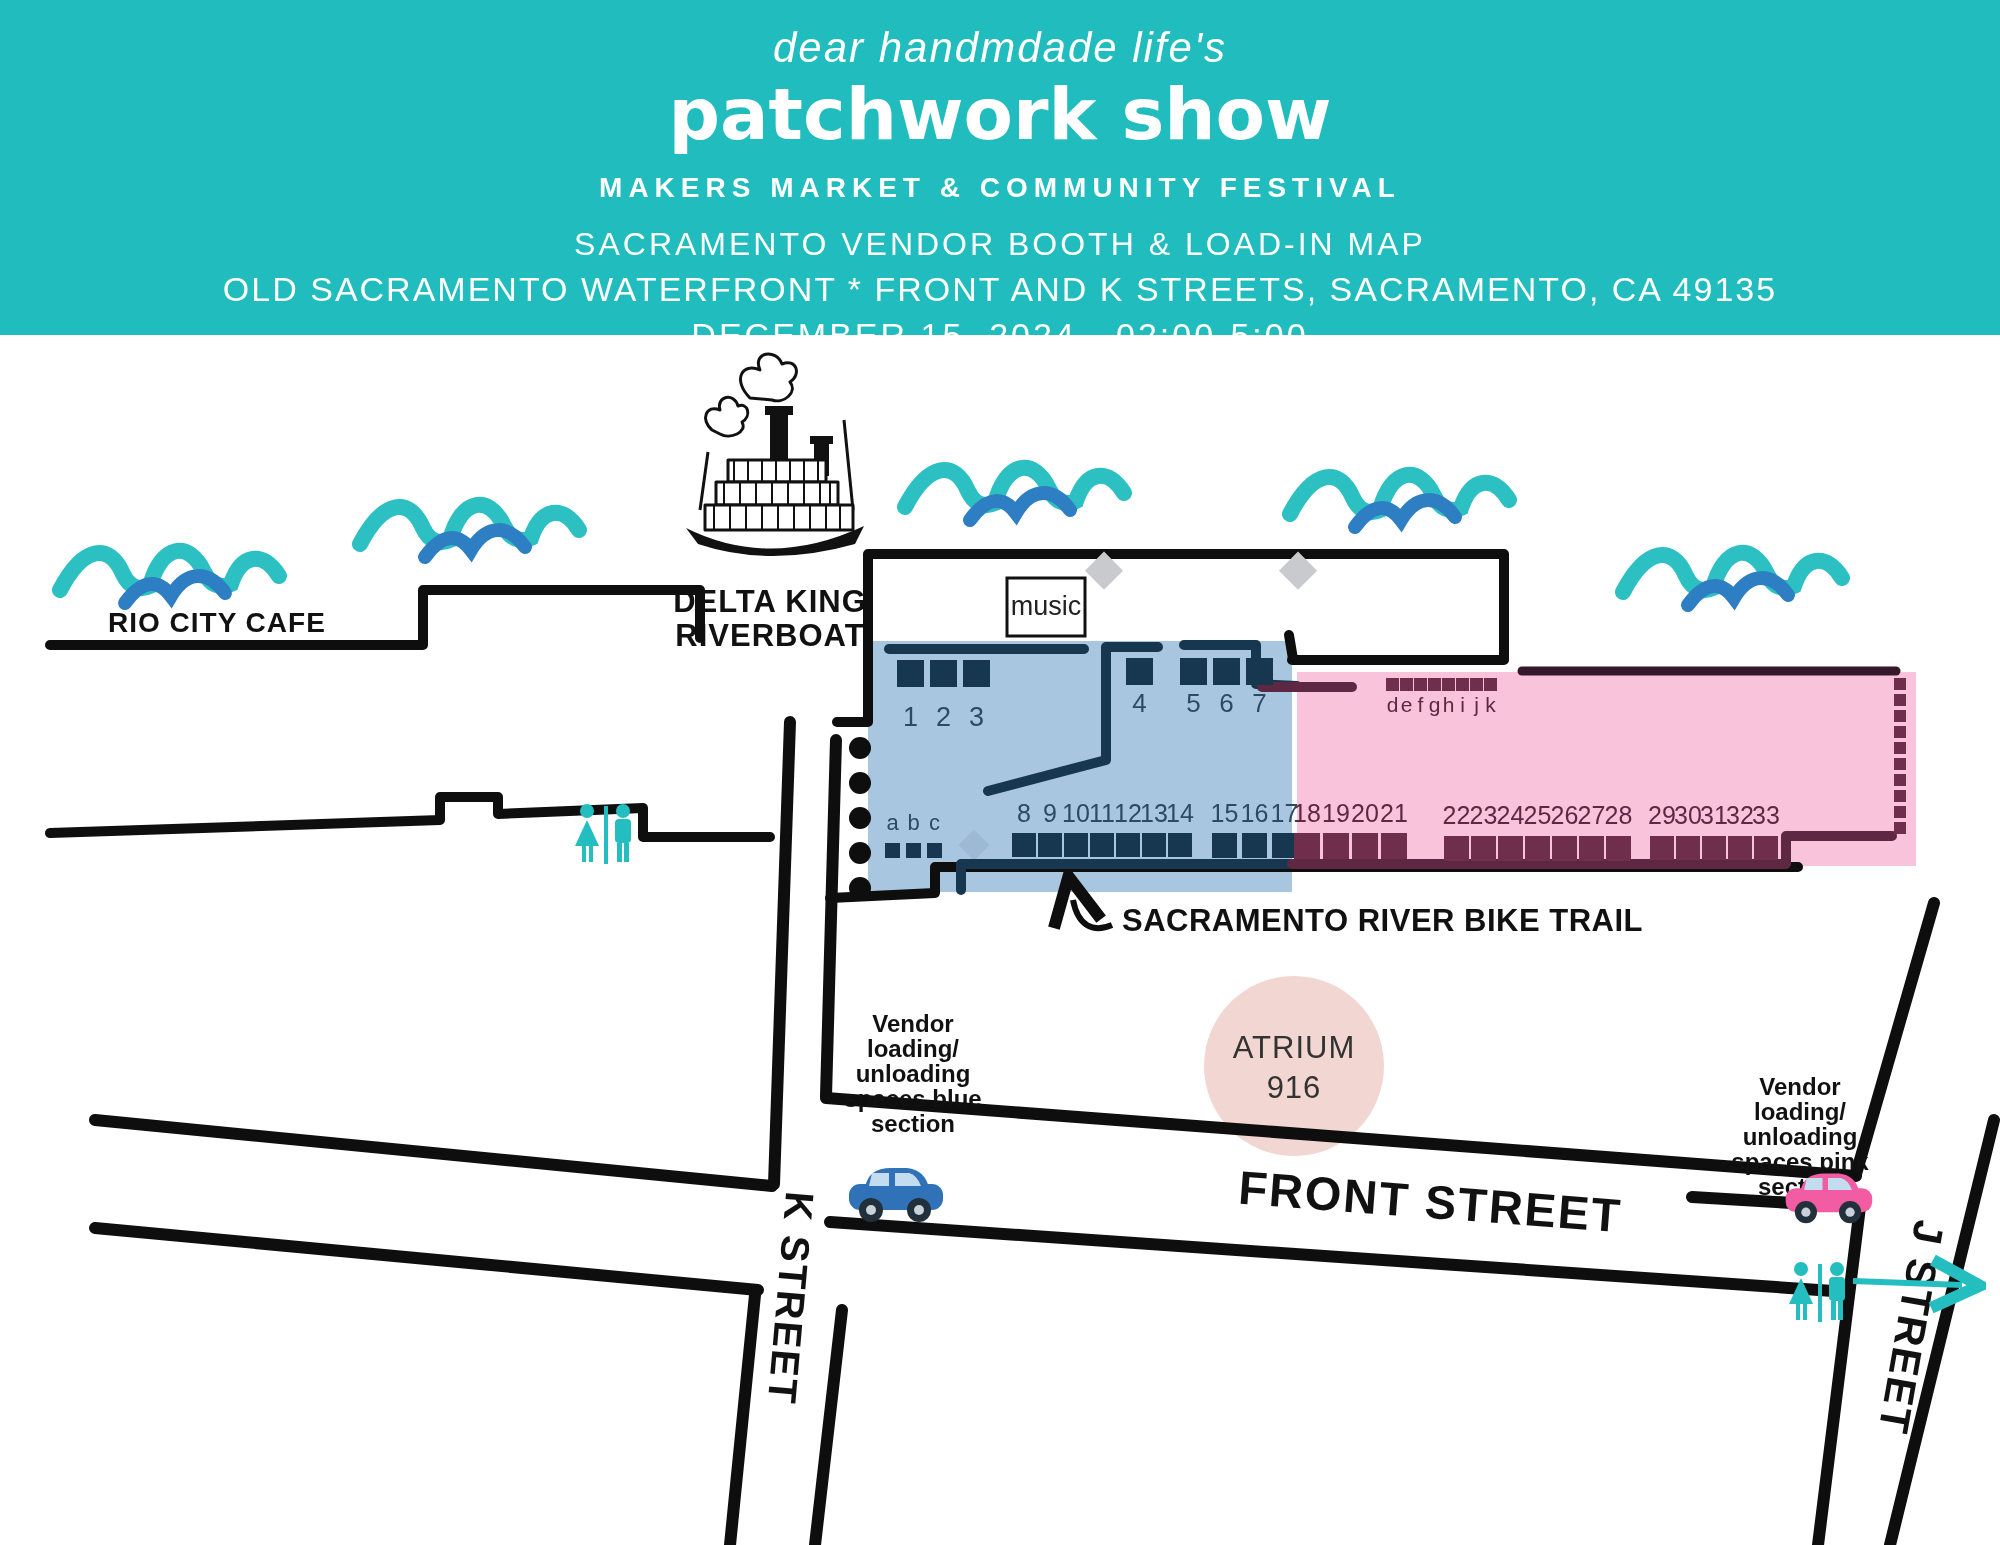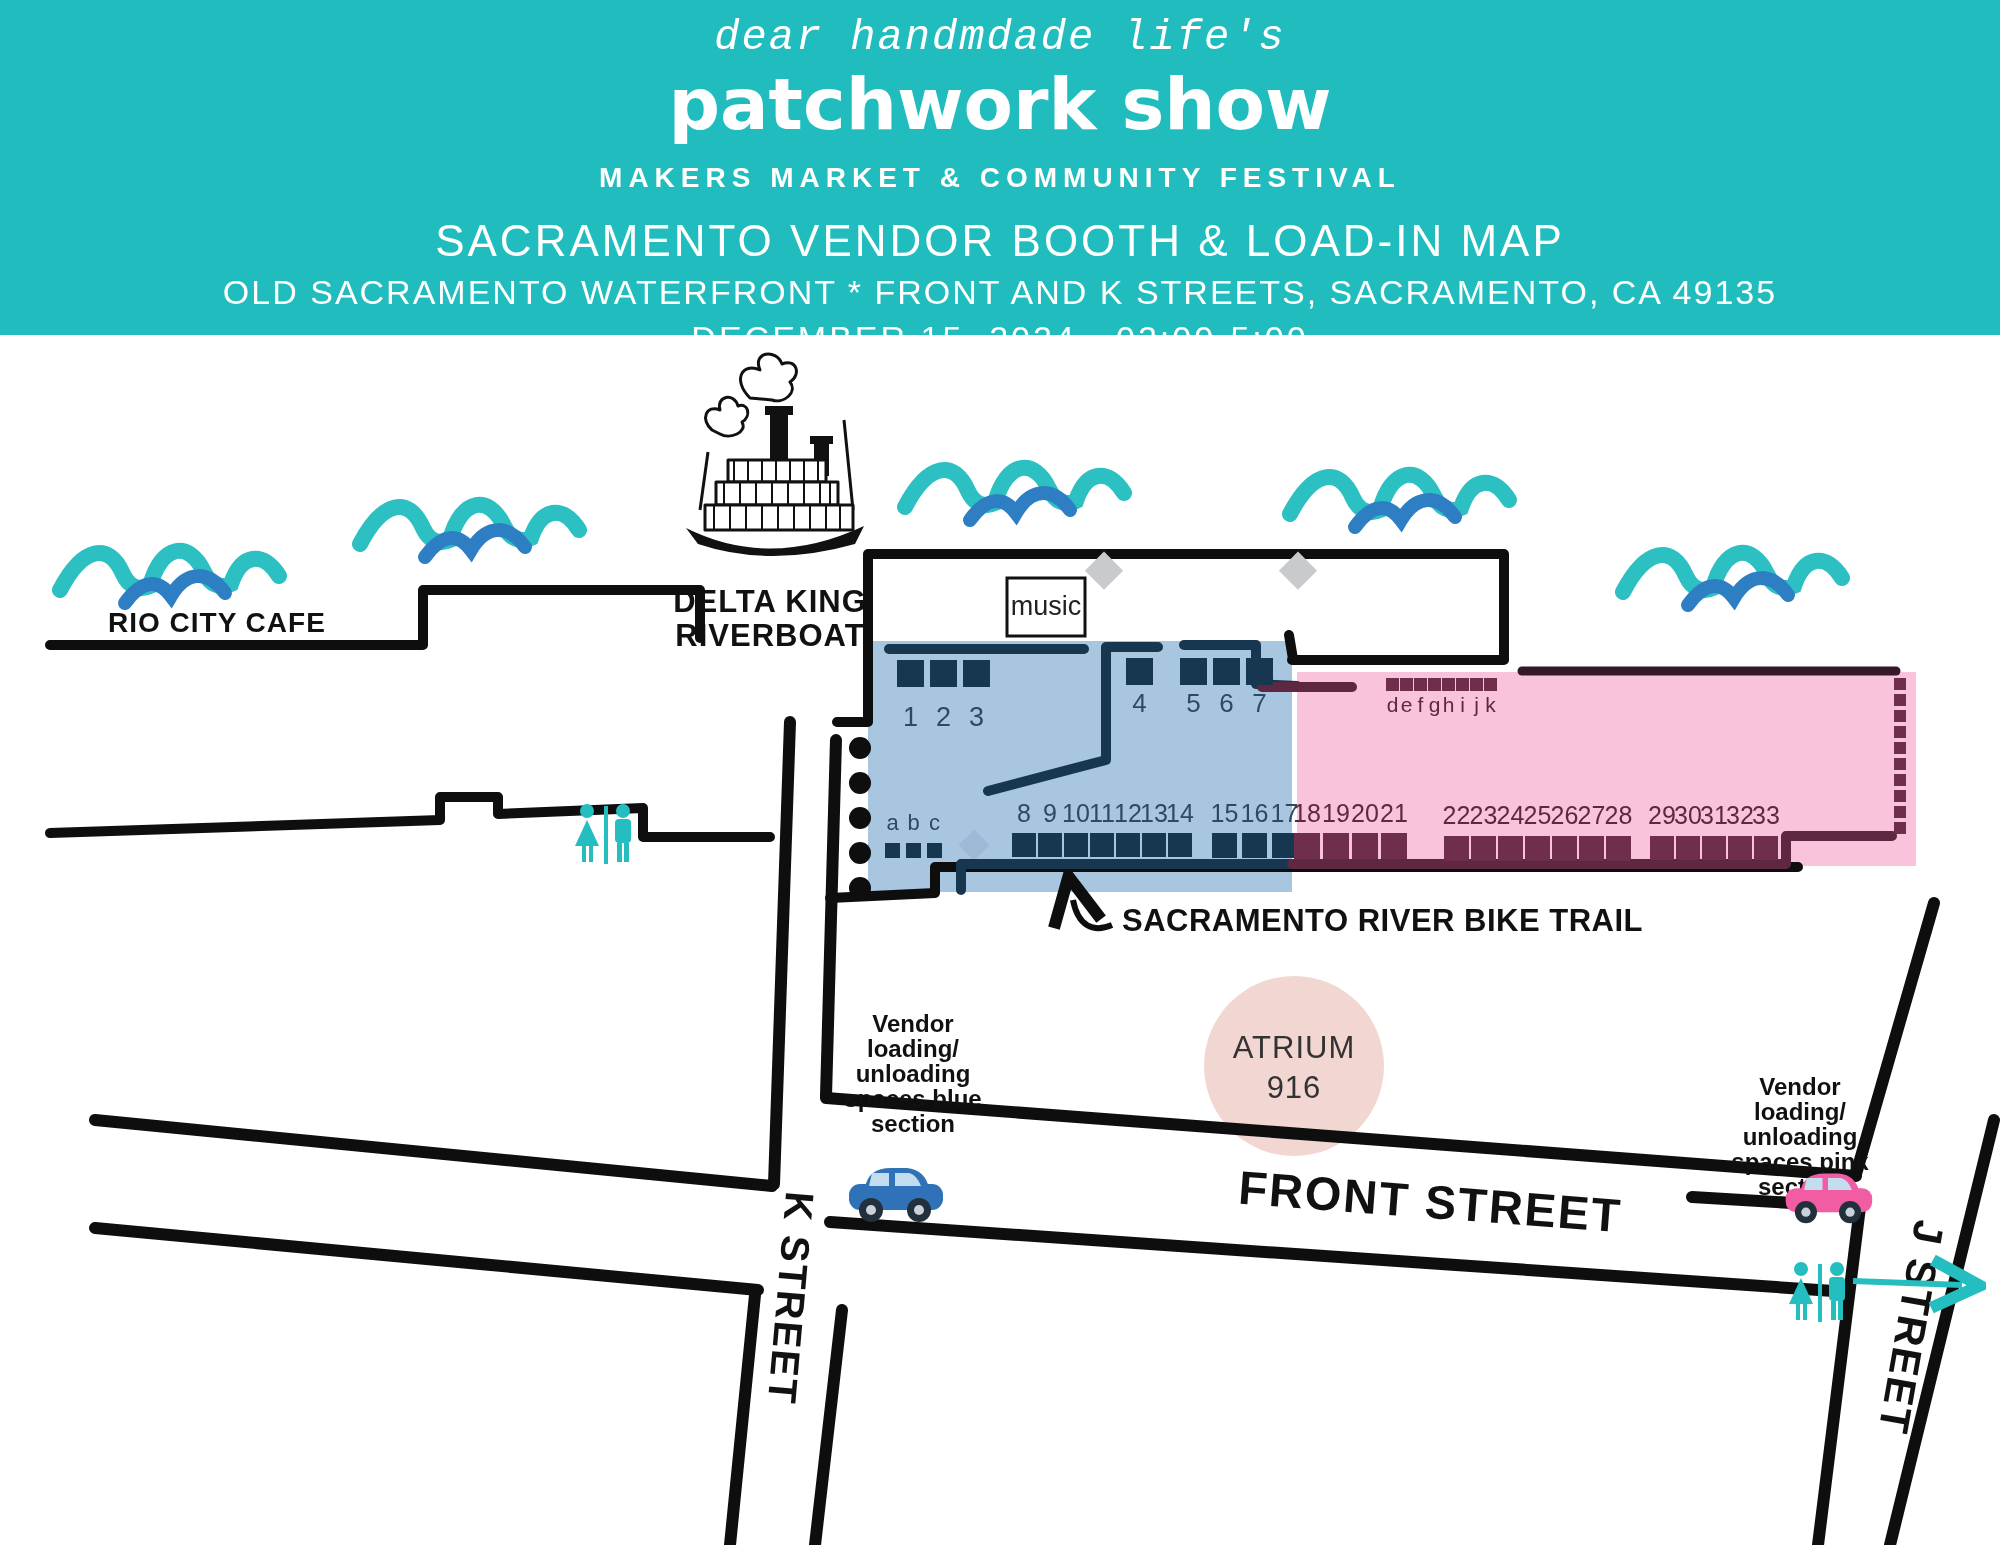--- a/index.html
+++ b/index.html
@@ -1,25 +1,25 @@
 <!DOCTYPE html>
 <html><head>
 <meta charset="utf-8">
 <style>
   html,body{margin:0;padding:0;background:#fff;}
   .canvas{position:relative;width:2000px;height:1545px;background:#ffffff;overflow:hidden;
           font-family:"Liberation Sans",sans-serif;}
   .hdr{position:absolute;left:0;top:0;width:2000px;height:335px;background:#20BCBE;color:#fff;
        text-align:center;z-index:2;}
-  .hdr-script{font-family:Liberation Mono, monospace;font-style:italic;font-size:42px;padding-top:14px;
+  .hdr-script{font-family:Liberation Sans, sans-serif;font-style:italic;font-size:42px;padding-top:24px;
               letter-spacing:2px;}
   .hdr-brand{font-family:"DejaVu Sans",sans-serif;font-weight:bold;font-size:72px;line-height:84px;
              letter-spacing:0px;}
   .hdr-tagline{font-weight:bold;font-size:28px;letter-spacing:6px;margin-top:16px;}
-  .hdr-title{font-size:44px;letter-spacing:3px;margin-top:22px;font-weight:400;}
+  .hdr-title{font-size:32px;letter-spacing:3px;margin-top:22px;font-weight:400;}
   .hdr-sub{font-size:34px;letter-spacing:2px;margin-top:7px;font-weight:400;}
   .hdr-date{font-size:34px;letter-spacing:3px;margin-top:7px;font-weight:400;}
   svg{position:absolute;left:0;top:0;z-index:1;}
   text{font-family:"Liberation Sans",sans-serif;}
   .blk{stroke:#0e0e0e;stroke-width:10;fill:none;stroke-linecap:round;stroke-linejoin:round;}
   .street{stroke:#0e0e0e;stroke-width:12;fill:none;stroke-linecap:round;}
   .navy{stroke:#17364F;stroke-width:10;fill:none;stroke-linecap:round;stroke-linejoin:round;}
   .maroon{stroke:#5E2742;stroke-width:10;fill:none;stroke-linecap:round;stroke-linejoin:round;}
   .boatline{stroke:#111;stroke-width:3;fill:#fff;stroke-linejoin:round;}
 </style>

